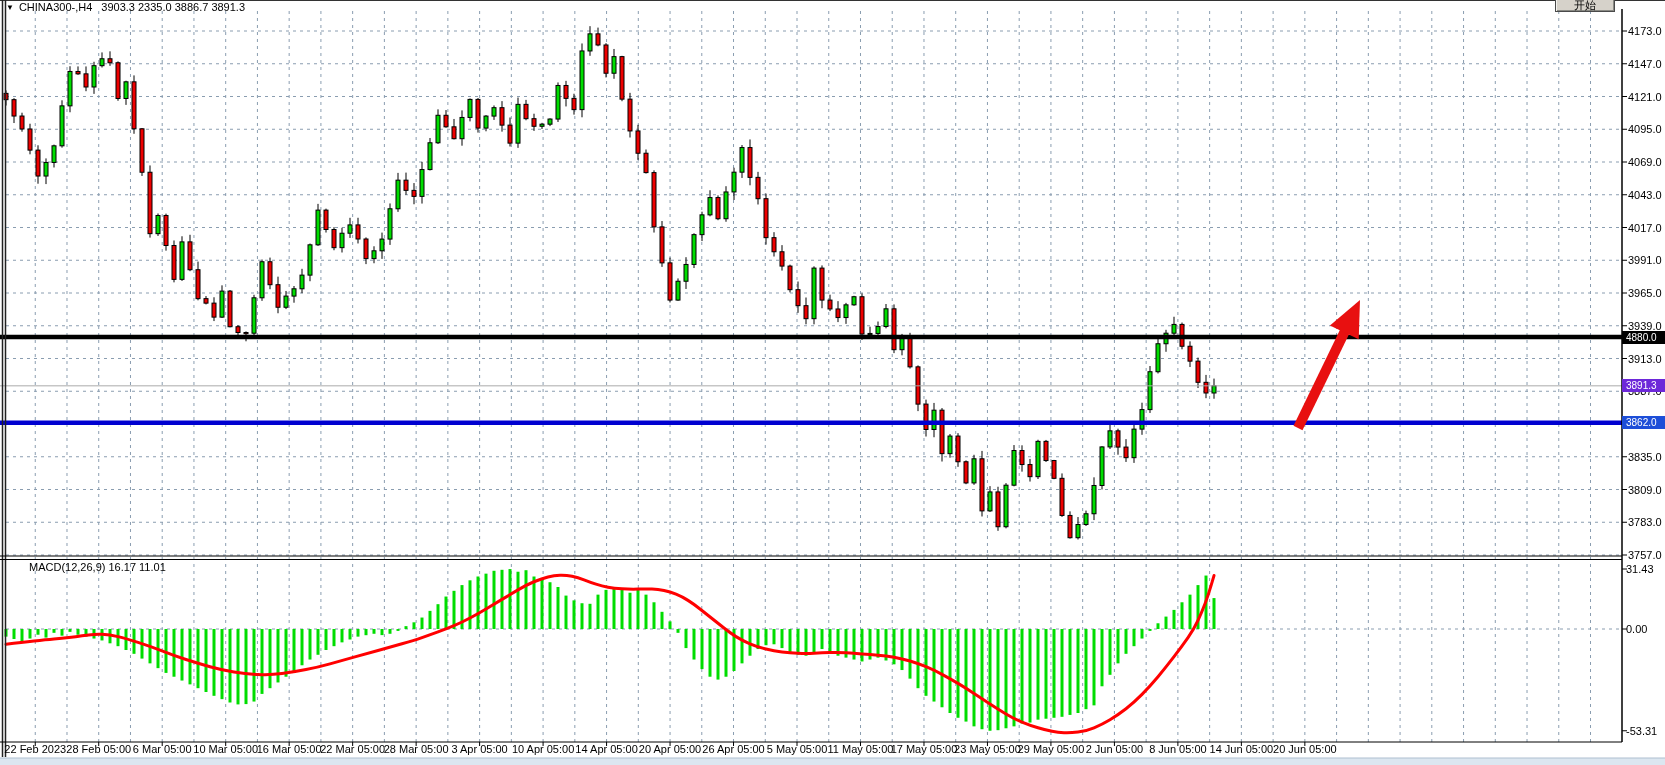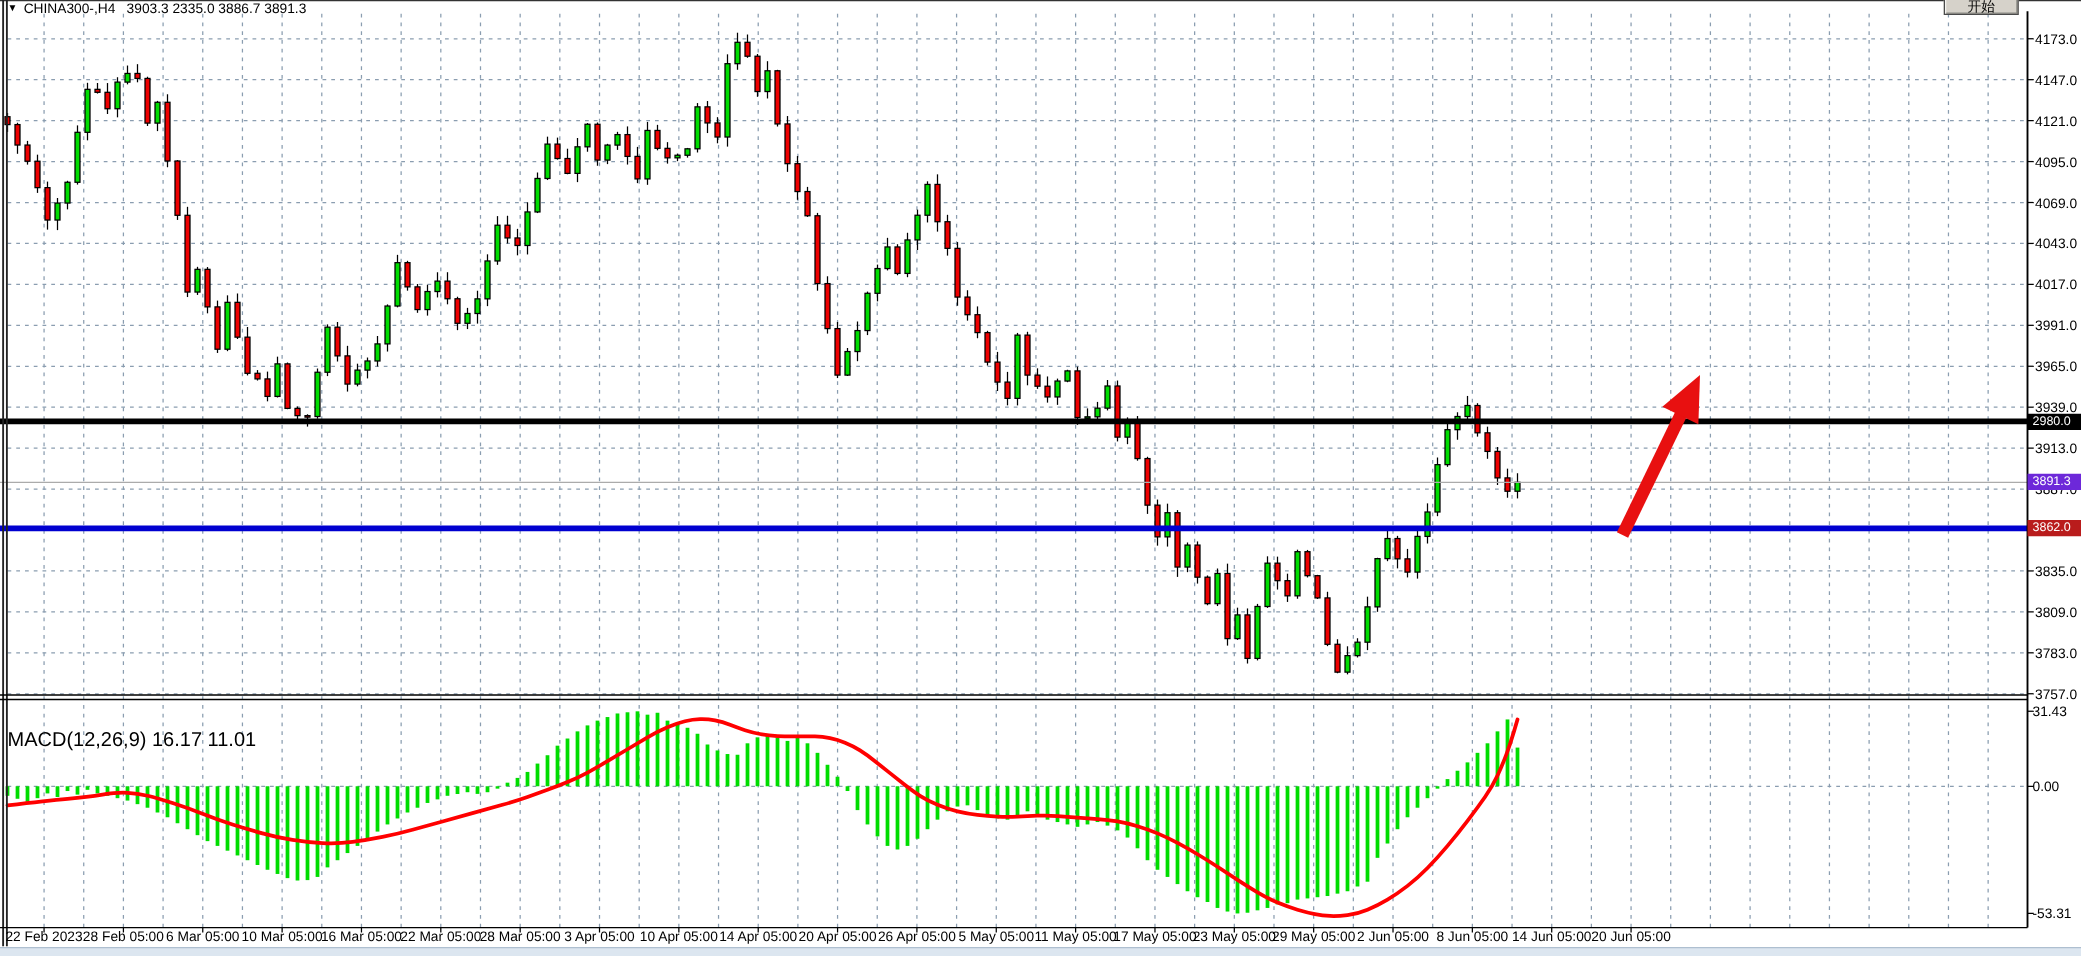--- a/index.html
+++ b/index.html
@@ -2,21 +2,21 @@
 <html><head>
 <meta charset="utf-8">
 <style>
   html,body{margin:0;padding:0;background:#fff;}
   body{width:1665px;height:765px;overflow:hidden;font-family:"Liberation Sans",sans-serif;}
   #win{position:relative;width:1665px;height:765px;background:#fff;}
   #cv{position:absolute;left:0;top:0;}
   .chart-title{position:absolute;left:6px;top:1px;font-size:11px;color:#000;white-space:nowrap;}
   .chart-title .tri{display:inline-block;font-size:8px;vertical-align:1px;margin-right:5px;}
   .chart-title .sym{margin-right:9px;margin-top:16px;}
-  .macd-label{position:absolute;left:6px;top:584px;font-size:16px;color:#000;white-space:nowrap;}
+  .macd-label{position:absolute;left:6px;top:561px;font-size:11px;color:#000;white-space:nowrap;padding-left:23px;}
   .start-btn{position:absolute;left:1555px;top:-6px;width:60px;height:18px;background:#d6d2ca;
     border:1px solid #4a4a4a;box-shadow:inset 1px 1px 0 #f4f3ef,inset -1px -1px 0 #8a8a84;
     font-family:"Liberation Sans",sans-serif;font-size:11px;color:#000;padding:3px 0 0 0;text-align:center;}
   .badge{position:absolute;left:1622px;width:43px;height:13px;line-height:13px;
     font-size:10px;color:#fff;padding-left:4px;box-sizing:border-box;white-space:nowrap;}
 </style>
 </head>
 <body>
 
 <div id="win">
@@ -658,16 +658,16 @@
     </svg>
 
   <div class="chart-title">
     <span class="tri">▼</span><span class="sym">CHINA300-,H4</span><span>3903.3 2335.0 3886.7 3891.3</span>
   </div>
 
   <div class="macd-label">MACD(12,26,9) 16.17 11.01</div>
 
   <button class="start-btn">开始</button>
 
-  <div class="badge" id="badge0" style="top: 330.587px; background: rgb(0, 0, 0);">2980.0</div>
+  <div class="badge" id="badge0" style="top: 330.587px; background: rgb(0, 0, 0);">4880.0</div>
   <div class="badge" id="badge1" style="top: 379.334px; background: #6d28d9;">3891.3</div>
-  <div class="badge" id="badge2" style="top: 416.24px; background: #b91c1c;">3862.0</div>
+  <div class="badge" id="badge2" style="top: 416.24px; background: #1d4ed8;">3862.0</div>
 </div>
 
 </body></html>

